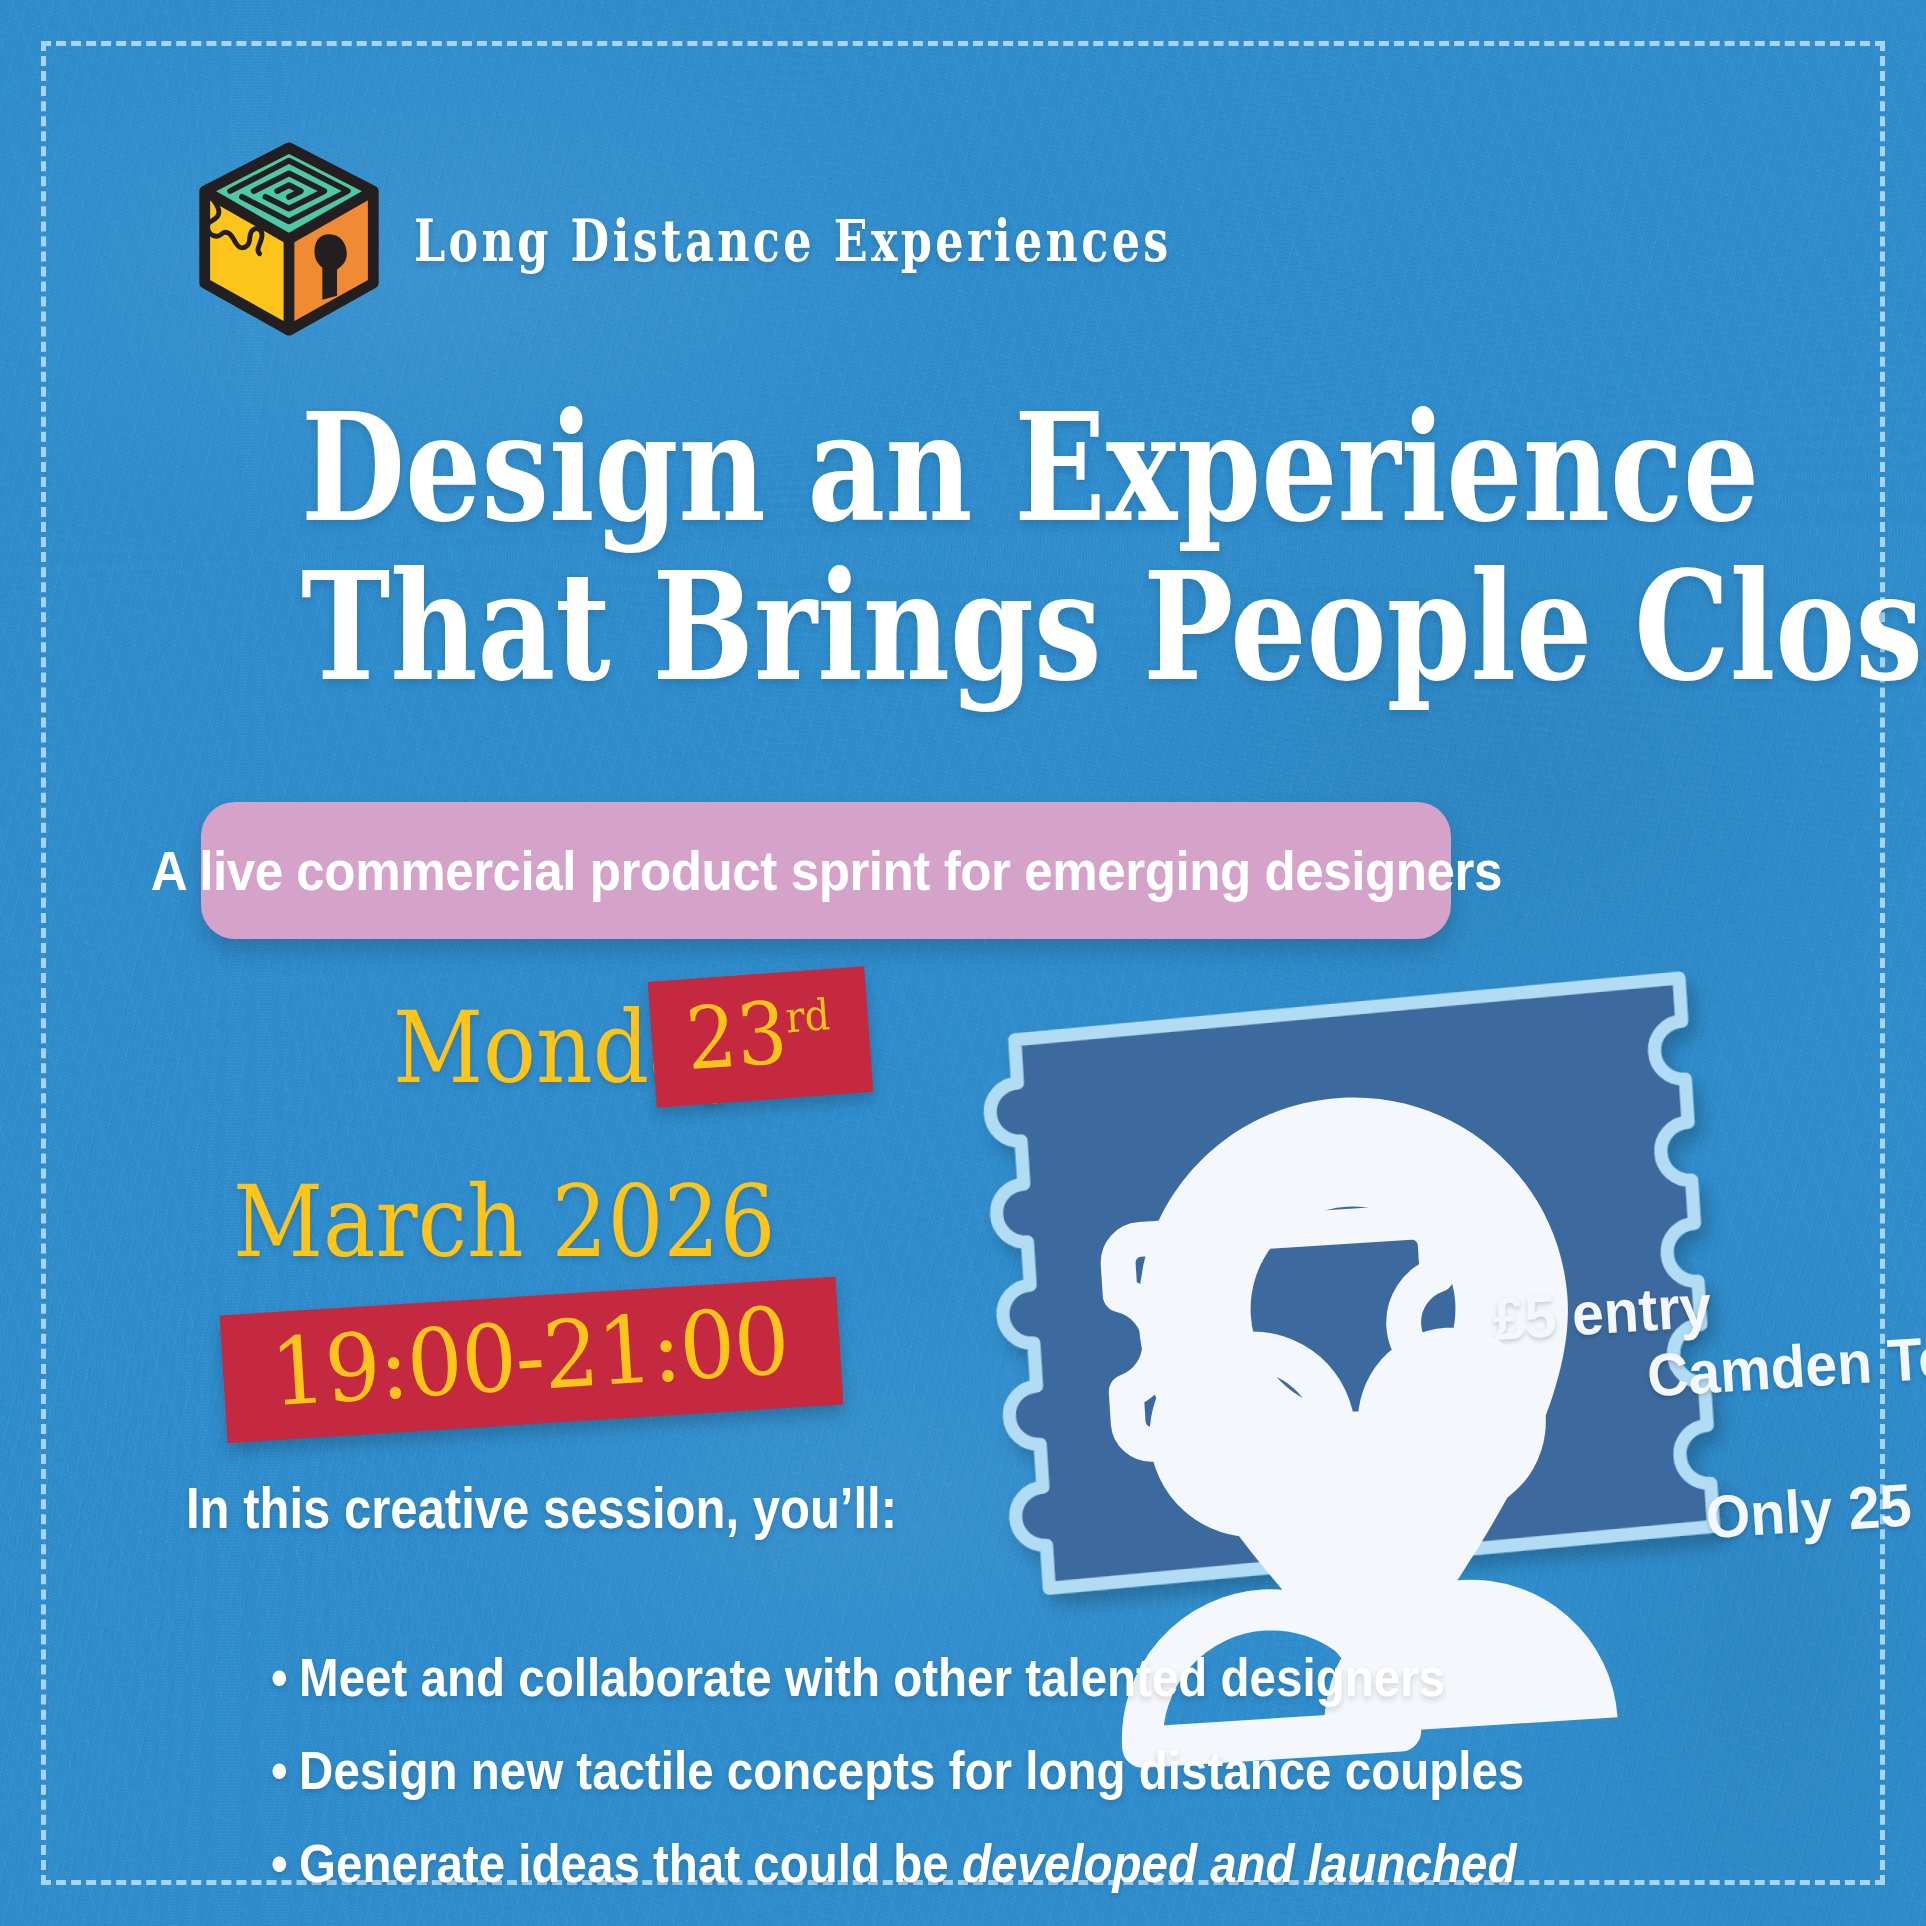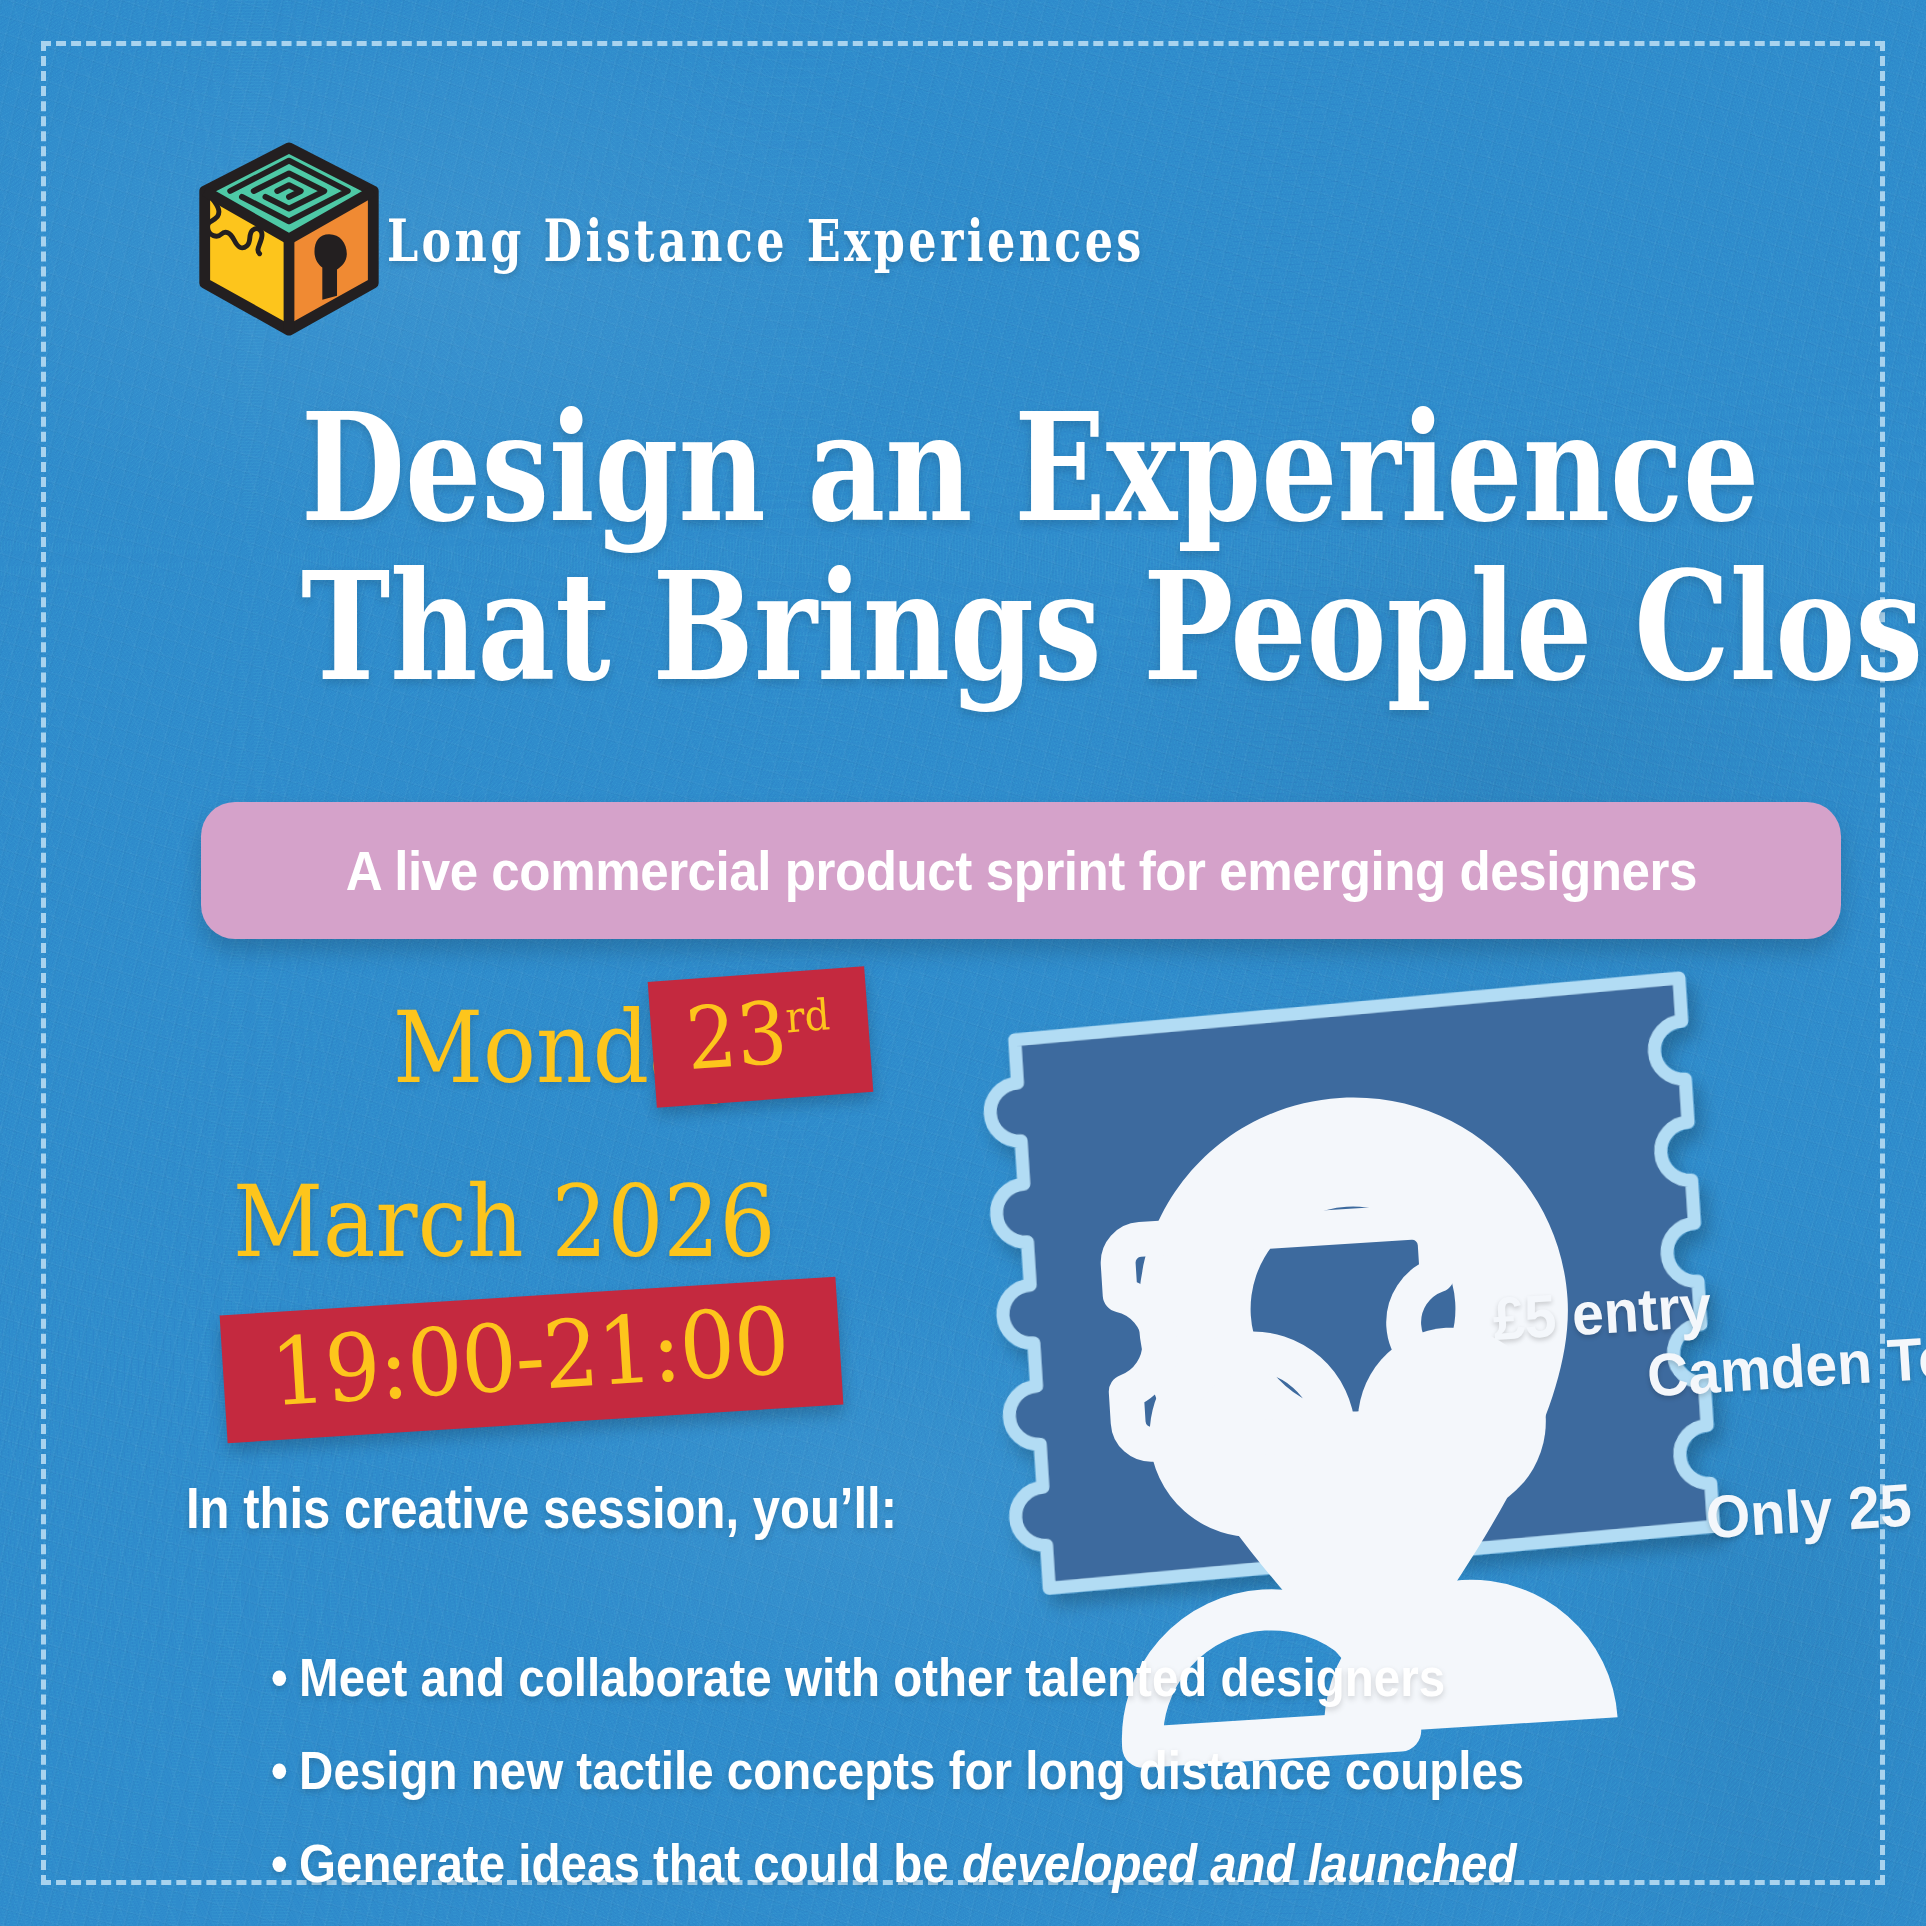--- a/index.html
+++ b/index.html
@@ -31,42 +31,42 @@
       repeating-radial-gradient(circle at 41% 83%, rgba(255,255,255,.07) 0 0.5px, rgba(0,0,0,0) 0.5px 4.5px);
   }
 
   
   #dashed-frame{
     position:absolute;left:41px;top:41px;right:41px;bottom:41px;
     border:5px dashed #a9d3ee;
   }
 
   
-  #header{position:absolute;left:191px;top:140px;display:flex;align-items:center;}
+  #header{position:absolute;left:191px;top:140px;display:flex;align-items:center;gap:27px;}
   #logo{width:196px;height:201px;display:block;}
   #brand{
     color:#ffffff;font-family:"DejaVu Serif", serif;font-weight:700;
     font-size:57px;letter-spacing:4.3px;white-space:nowrap;
     transform:scaleX(.78);transform-origin:left center;
     text-shadow:0 2.5px 7px rgba(0,0,0,.17);
   }
 
   
   #title{position:absolute;left:50%;top:395px;transform:translateX(-50%);text-align:left;width:1655px;}
   .title-line{
     color:#ffffff;font-family:"DejaVu Serif", serif;font-weight:700;
     font-size:150px;line-height:.96;white-space:nowrap;
     transform:scaleX(.80);
     text-shadow:0 3.5px 10px rgba(0,0,0,.14);
   }
   #title-line-2{margin-top:15px;}
 
   
   #subtitle-banner{
-    position:absolute;left:201px;top:802px;width:1640px;height:137px;
+    position:absolute;left:201px;top:802px;width:1250px;height:137px;
     background:#d5a2ca;border-radius:34px;
     display:flex;align-items:center;justify-content:center;
     box-shadow:0 13px 21px rgba(0,0,0,.17);
   }
   #subtitle-text{
     color:#ffffff;font-family:"Liberation Sans", sans-serif;font-weight:700;
     font-size:55px;letter-spacing:-0.5px;white-space:nowrap;transform:scaleX(.93);
   }
 
   

